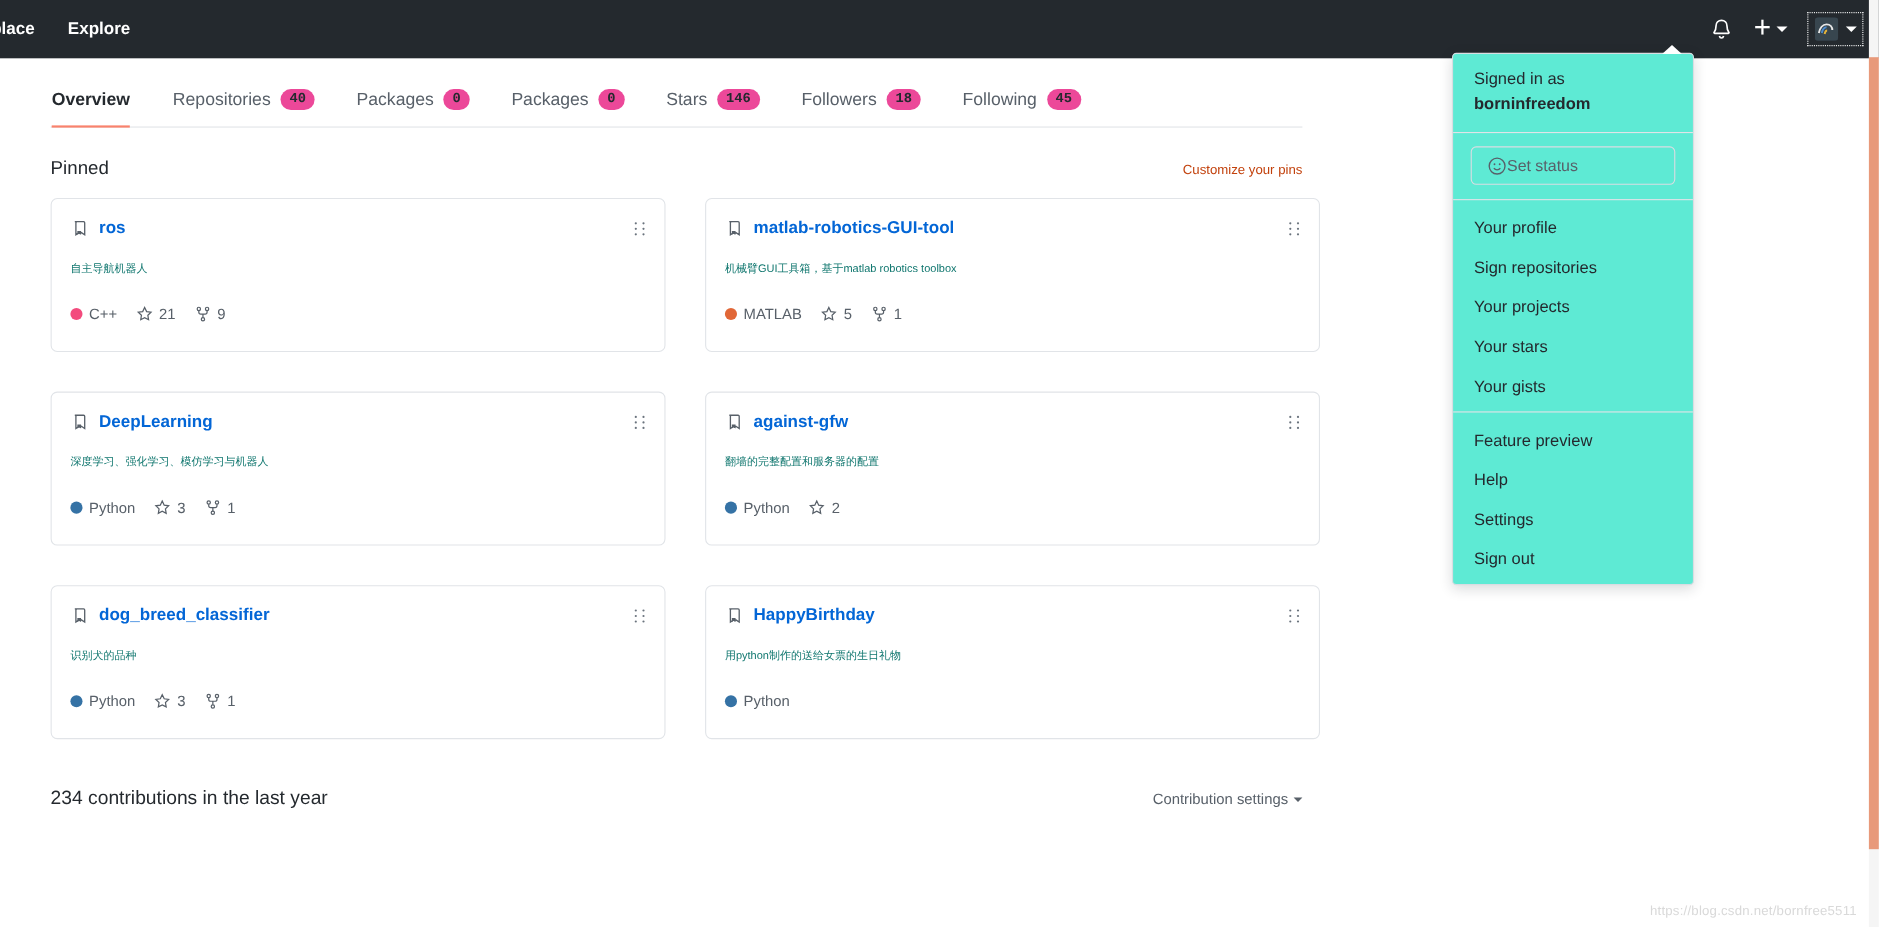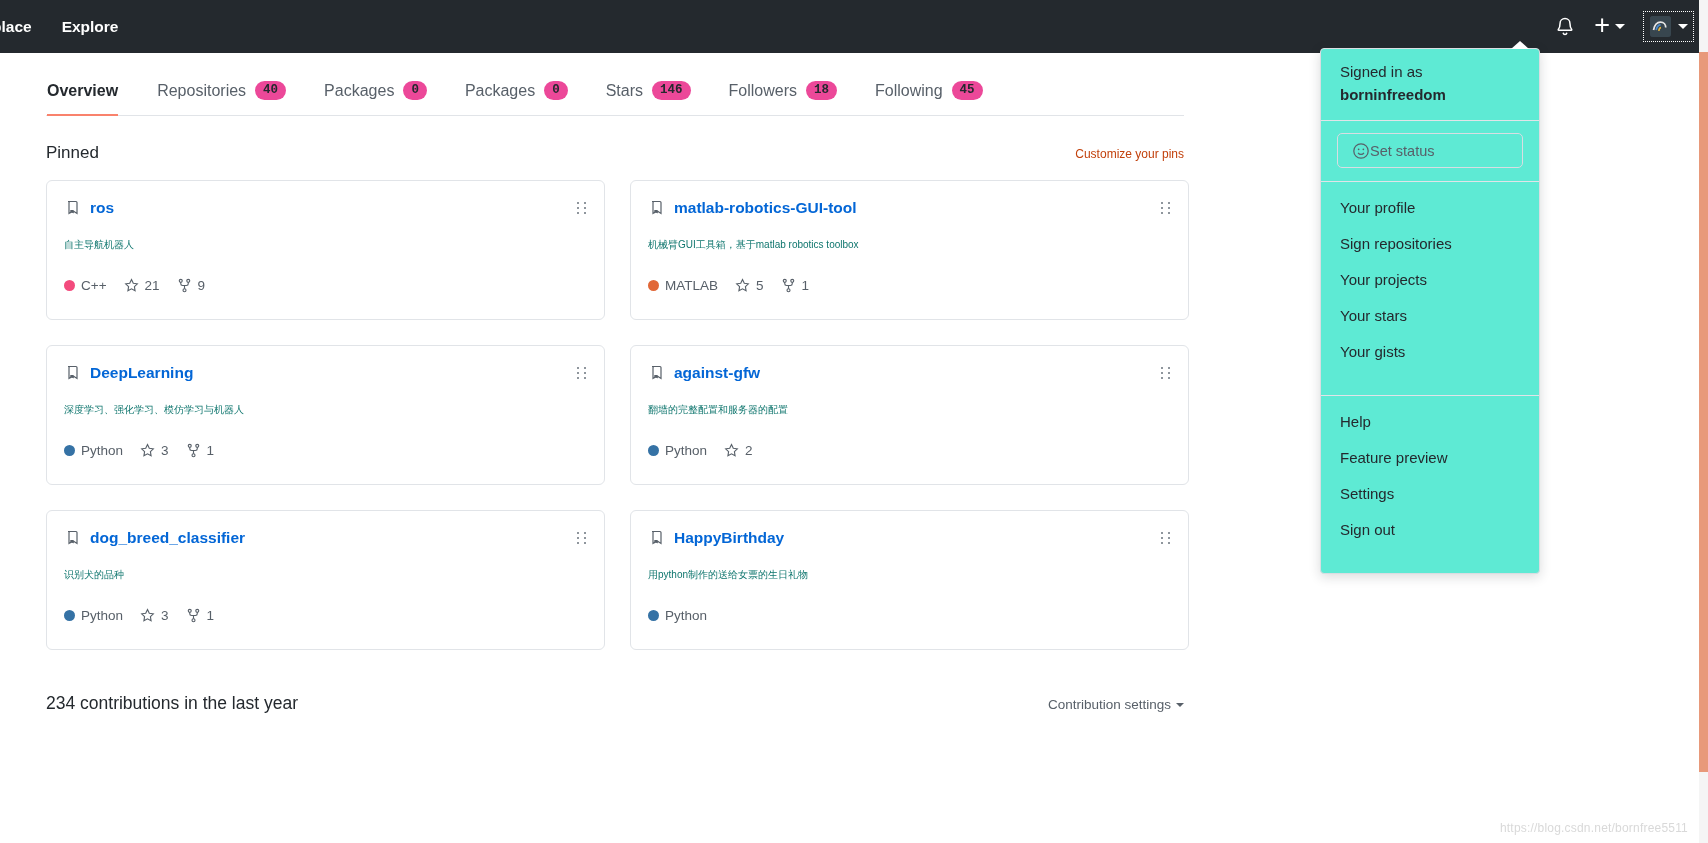--- a/index.html
+++ b/index.html
@@ -91,21 +91,21 @@
   .dd-signed-line1 { font-size: 15px; color: #24292e; line-height: 1.5; }
   .dd-signed-line2 { font-size: 15px; color: #24292e; font-weight: bold; line-height: 1.5; }
   .dd-status-wrap { padding: 12px 16px 13px 16px; border-bottom: 1px solid #e1e4e8; }
   .dd-status {
     border: 1px solid #d9dde2; border-radius: 5px;
     height: 35px; display: flex; align-items: center; 
     padding-left: 14px; cursor: pointer;
   }
   .smiley { width: 18px; height: 18px; display: block; }
   .dd-status-label { font-size: 14.5px; color: #586069; }
-  .dd-group { padding: 8px 0 25px 0; border-bottom: 1px solid #e1e4e8; }
+  .dd-group { padding: 8px 0 4px 0; border-bottom: 1px solid #e1e4e8; }
   .dd-group:last-child { border-bottom: none; }
   .dd-item {
     display: block; font-size: 15px; color: #24292e;
     padding: 6px 19px; line-height: 1.6; cursor: pointer; text-decoration: none;
   }
 
   
   .main { position: absolute; top: 53px; left: 0; width: 1699px; }
 
   .tabs {
@@ -133,21 +133,21 @@
   }
 
   .section-head {
     display: flex; align-items: baseline; justify-content: space-between;
     width: 1138px; margin: 27px 0 0 46px;
   }
   .section-title { font-size: 17px; color: #24292e; font-weight: 400; }
   .section-action { font-size: 12px; color: #c2410c; cursor: pointer; text-decoration: none; }
 
   .pin-grid {
-    display: grid; grid-template-columns: 559px 559px; gap: 25px;
+    display: grid; grid-template-columns: 559px 559px; gap: 36px;
     width: 1138px; margin: 17px 0 0 46px;
   }
   .pin-card {
     border: 1px solid #e1e4e8; border-radius: 6px;
     height: 140px; padding: 18px 17px 0 17px; position: relative;
     background: #fff;
   }
   .pin-top { display: flex; align-items: center; gap: 10px; }
   .repo-icon { width: 16px; height: 16px; display: block; flex: 0 0 16px; }
   .repo-name {
@@ -257,22 +257,22 @@
 
   <div class="dd-group">
     <a class="dd-item">Your profile</a>
     <a class="dd-item">Sign repositories</a>
     <a class="dd-item">Your projects</a>
     <a class="dd-item">Your stars</a>
     <a class="dd-item">Your gists</a>
   </div>
 
   <div class="dd-group">
+    <a class="dd-item">Feature preview</a>
     <a class="dd-item">Help</a>
-    <a class="dd-item">Feature preview</a>
     <a class="dd-item">Settings</a>
     <a class="dd-item">Sign out</a>
   </div>
 </div>
 
 <div class="main">
 
   <div class="tabs">
     <a class="tab active">
       <span>Overview</span>

